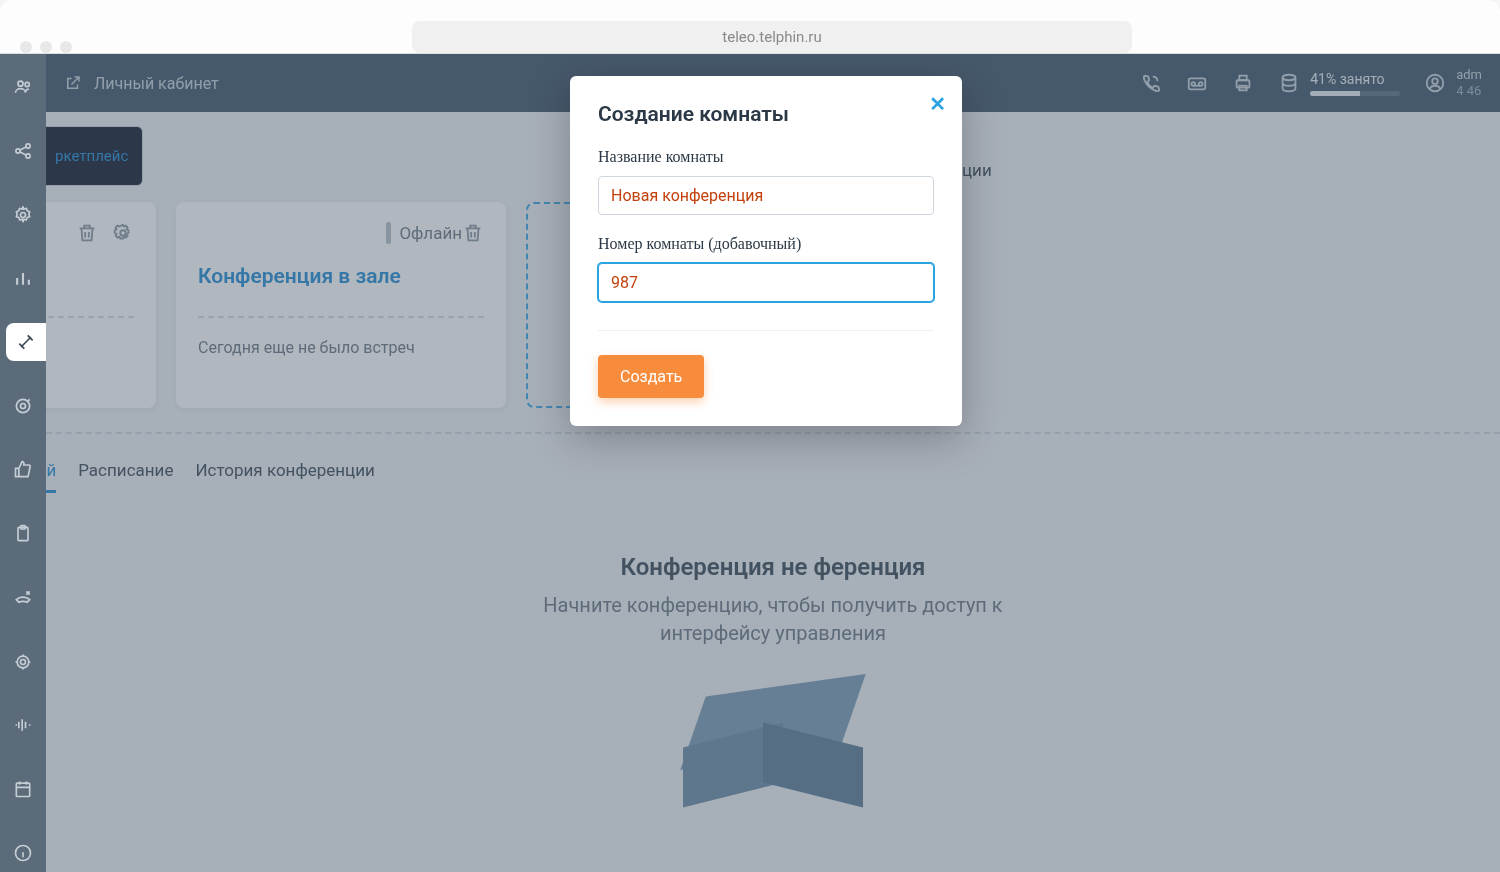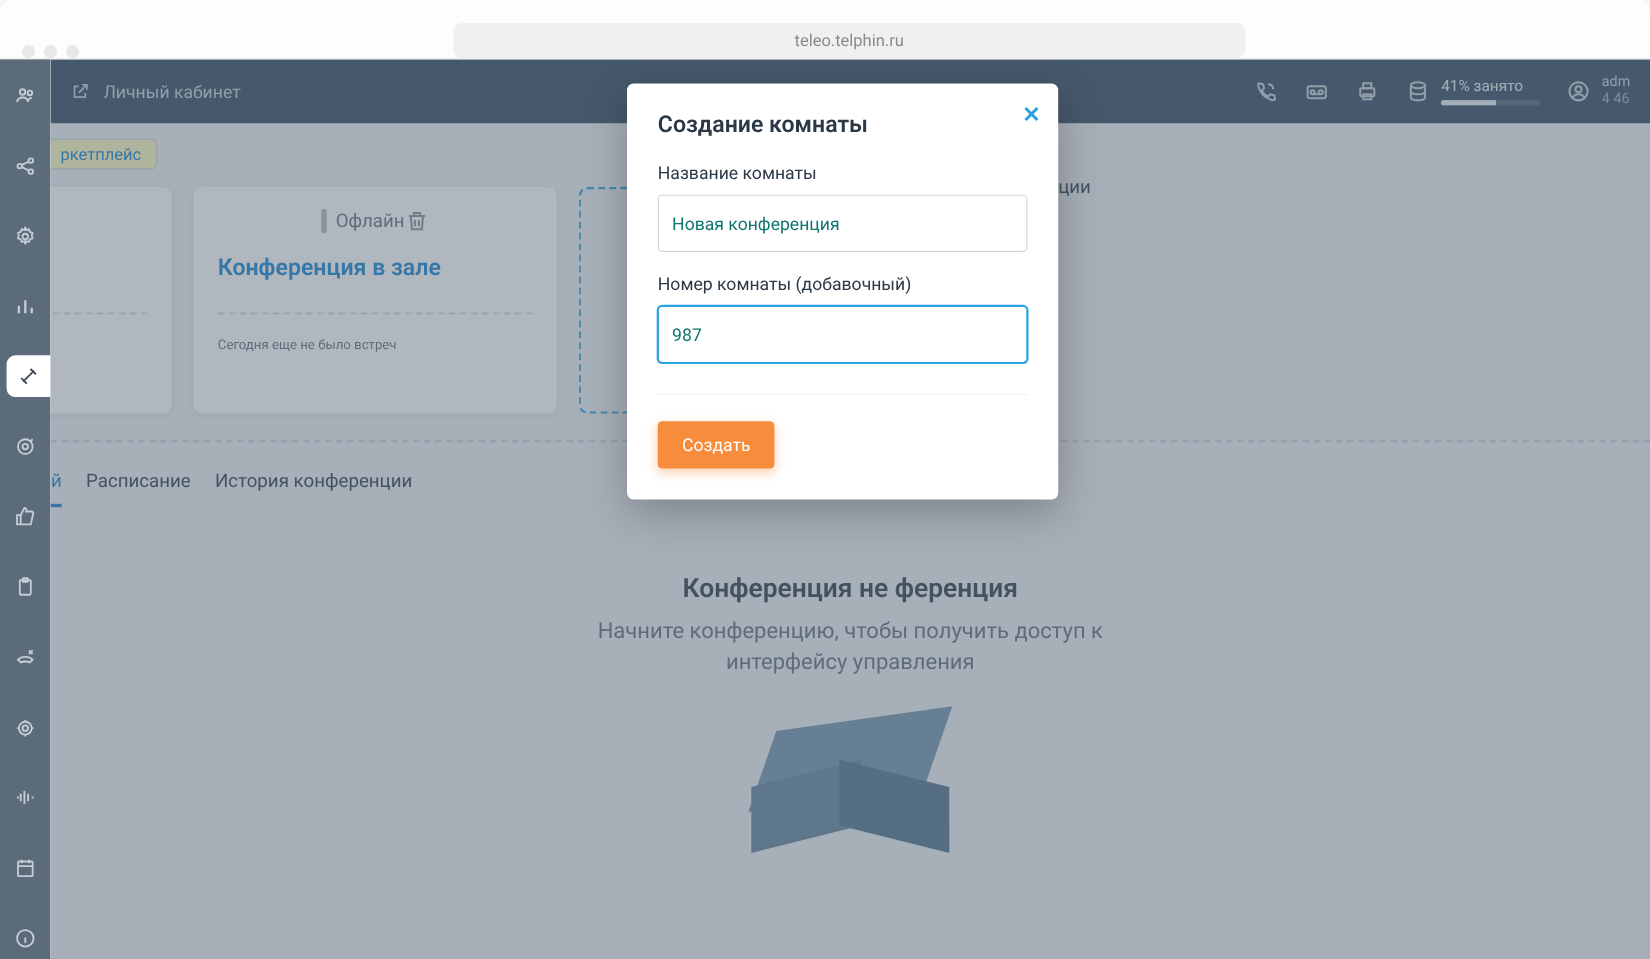--- a/index.html
+++ b/index.html
@@ -35,32 +35,32 @@
 .storage-bar { width: 90px; height: 5px; background: #5a6f84; border-radius: 3px; overflow: hidden; margin-top: 4px; }
 .storage-bar-fill { height: 100%; background: #e8edf2; width: 55%; }
 .user-block { display: flex; align-items: center; gap: 10px; }
 .user-text { font-size: 13px; line-height: 1.2; }
 
 
 .content { flex: 1; padding: 0; overflow: hidden; }
 
 
 .chip-row { padding: 14px 0 16px 0; margin-left: -6px; }
-.chip { display: inline-block; border: 1px solid #cfd6dd; background: #fef9c3; color: #1f8ad6; padding: 4px 14px; border-radius: 6px; font-size: 15px; }
+.chip { display: inline-block; border: 1px solid #cfd6dd; background: #0f172a; color: #1f8ad6; padding: 20px 14px; border-radius: 6px; font-size: 15px; }
 
 
 .cards { display: flex; gap: 20px; padding: 0 0 24px 0; margin-left: -220px; }
 .card { width: 330px; background: #fff; border-radius: 8px; box-shadow: 0 2px 6px rgba(0,0,0,0.06); padding: 18px 22px 22px 22px; }
-.card-top { display: flex; align-items: center; justify-content: center; margin-bottom: 18px; height: 26px; }
+.card-top { display: flex; align-items: center; justify-content: flex-end; margin-bottom: 18px; height: 26px; }
 .status-chip { display: flex; align-items: center; gap: 8px; color: #6a7684; font-size: 17px; }
 .status-bar { width: 5px; height: 22px; background: #b7c0c9; border-radius: 2px; }
 .card-actions { display: flex; gap: 14px; color: #8a96a3; }
 .card-title { color: #1f8ad6; font-size: 21px; font-weight: 600; margin-bottom: 28px; }
 .card-divider { border-top: 2px dashed #d7dde3; margin-bottom: 20px; }
-.card-meta { color: #6a7684; font-size: 12px; }
+.card-meta { color: #6a7684; font-size: 16px; }
 
 .add-card { width: 318px; height: 206px; border: 2px dashed #3aa6e8; border-radius: 8px; background: transparent; display: flex; align-items: center; justify-content: center; }
 
 
 .dashed-sep { border-top: 2px dashed #cfd6dd; margin: 0 0 26px -220px; }
 
 
 .tabs { display: flex; gap: 22px; padding: 0 0 0 0; margin-left: -88px; margin-bottom: 40px; }
 .tab { color: #3a4857; font-size: 17px; padding-bottom: 10px; cursor: pointer; }
 .tab.active { color: #1f8ad6; border-bottom: 3px solid #1f8ad6; }
@@ -72,22 +72,22 @@
 .empty-illus { width: 240px; height: 120px; margin: 0 auto; position: relative; }
 .cube-top { position: absolute; left: 40px; top: 0; width: 160px; height: 70px; background: #7a99b3; transform: skewY(-8deg) skewX(-20deg); }
 .cube-side { position: absolute; left: 110px; top: 48px; width: 100px; height: 60px; background: #5a7a94; transform: skewY(14deg); }
 .cube-side2 { position: absolute; left: 30px; top: 48px; width: 100px; height: 60px; background: #6a8aa4; transform: skewY(-14deg); }
 
 
 .overlay { position: absolute; inset: 0; background: rgba(80,95,110,0.45); z-index: 50; }
 .modal { position: absolute; z-index: 60; left: 524px; top: 22px; width: 392px; background: #fff; border-radius: 6px; box-shadow: 0 12px 40px rgba(0,0,0,0.25); padding: 26px 28px 28px 28px; }
 .modal-close { position: absolute; top: 16px; right: 16px; color: #2aa3e0; cursor: pointer; font-size: 20px; font-weight: 700; }
 .modal h3 { font-size: 21px; color: #2b3845; font-weight: 600; margin-bottom: 22px; }
-.modal label { display: block; font-size: 16px; color: #2b3845; margin-bottom: 10px; }
-.modal input { width: 100%; height: 52px; border: 1px solid #cfd6dd; border-radius: 4px; padding: 0 12px; font-size: 16px; color: #0f766e; margin-bottom: 20px; outline: none; }
+.modal label { display: block; font-size: 16px; color: #2b3845; margin-bottom: 10px; font-family: Liberation Serif, serif; }
+.modal input { width: 100%; height: 39px; border: 1px solid #cfd6dd; border-radius: 4px; padding: 0 12px; font-size: 16px; color: #c2410c; margin-bottom: 20px; outline: none; }
 .modal input.focused { border-color: #2aa3e0; box-shadow: 0 0 0 1px #2aa3e0; }
 .modal-sep { border-top: 1px solid #eef1f4; margin: 8px 0 24px 0; }
 .modal-btn { background: #f78c3c; color: #fff; border: none; padding: 12px 22px; border-radius: 4px; font-size: 16px; cursor: pointer; box-shadow: 0 4px 10px rgba(247,140,60,0.4); }
 
 svg { display: block; }
 .icon18 { width: 18px; height: 18px; }
 .icon22 { width: 22px; height: 22px; }
 </style>
 </head>
 <body>

